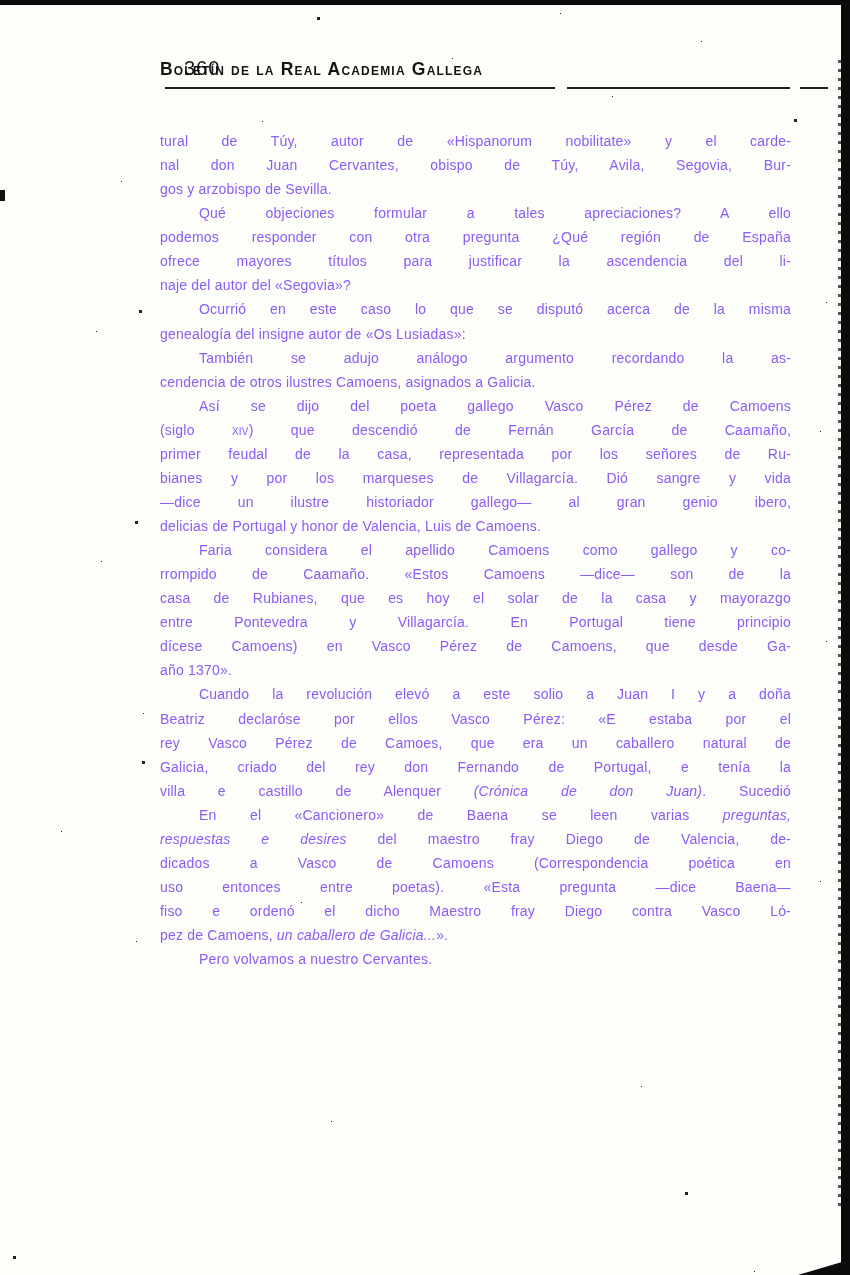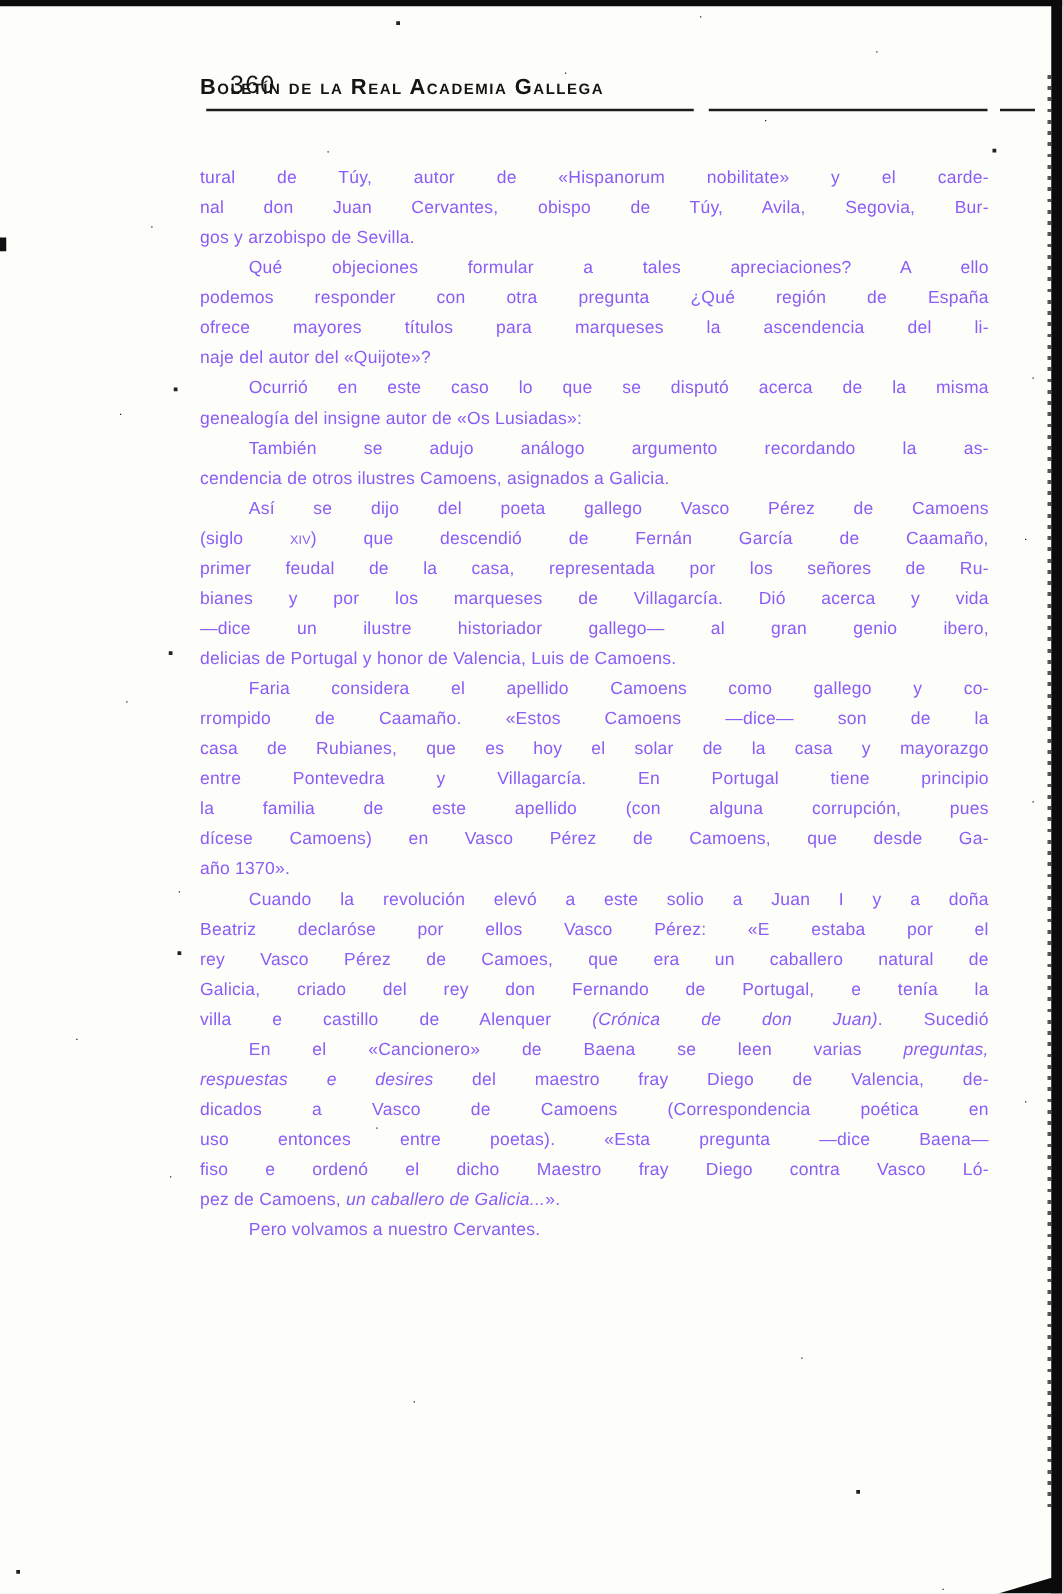--- a/index.html
+++ b/index.html
@@ -94,45 +94,44 @@
 
   <div class="page-body">
       <div class="para">
         <div class="line"><span class="">tural de Túy, autor de «Hispanorum nobilitate» y el carde-</span></div>
         <div class="line"><span class="">nal don Juan Cervantes, obispo de Túy, Avila, Segovia, Bur-</span></div>
         <div class="line para-last"><span class="">gos y arzobispo de Sevilla.</span></div>
       </div>
       <div class="para">
         <div class="line indent"><span class="">Qué objeciones formular a tales apreciaciones? A ello</span></div>
         <div class="line"><span class="">podemos responder con otra pregunta ¿Qué región de España</span></div>
-        <div class="line"><span class="">ofrece mayores títulos para marqueses la ascendencia del li-</span></div>
-        <div class="line para-last"><span class="">naje del autor del «Quijote»?</span></div>
+        <div class="line"><span class="">ofrece mayores títulos para justificar la ascendencia del li-</span></div>
+        <div class="line para-last"><span class="">naje del autor del «Segovia»?</span></div>
       </div>
       <div class="para">
         <div class="line indent"><span class="">Ocurrió en este caso lo que se disputó acerca de la misma</span></div>
         <div class="line para-last"><span class="">genealogía del insigne autor de «Os Lusiadas»:</span></div>
       </div>
       <div class="para">
         <div class="line indent"><span class="">También se adujo análogo argumento recordando la as-</span></div>
         <div class="line para-last"><span class="">cendencia de otros ilustres Camoens, asignados a Galicia.</span></div>
       </div>
       <div class="para">
         <div class="line indent"><span class="">Así se dijo del poeta gallego Vasco Pérez de Camoens</span></div>
         <div class="line"><span class="">(siglo </span><span class="run-caps">xiv</span><span class="">) que descendió de Fernán García de Caamaño,</span></div>
         <div class="line"><span class="">primer feudal de la casa, representada por los señores de Ru-</span></div>
-        <div class="line"><span class="">bianes y por los marqueses de Villagarcía. Dió acerca y vida</span></div>
+        <div class="line"><span class="">bianes y por los marqueses de Villagarcía. Dió sangre y vida</span></div>
         <div class="line"><span class="">—dice un ilustre historiador gallego— al gran genio ibero,</span></div>
         <div class="line para-last"><span class="">delicias de Portugal y honor de Valencia, Luis de Camoens.</span></div>
       </div>
       <div class="para">
         <div class="line indent"><span class="">Faria considera el apellido Camoens como gallego y co-</span></div>
         <div class="line"><span class="">rrompido de Caamaño. «Estos Camoens —dice— son de la</span></div>
         <div class="line"><span class="">casa de Rubianes, que es hoy el solar de la casa y mayorazgo</span></div>
         <div class="line"><span class="">entre Pontevedra y Villagarcía. En Portugal tiene principio</span></div>
-        <div class="line"><span class="">la familia de este apellido (con alguna corrupción, pues</span></div>
         <div class="line"><span class="">dícese Camoens) en Vasco Pérez de Camoens, que desde Ga-</span></div>
         <div class="line para-last"><span class="">año 1370».</span></div>
       </div>
       <div class="para">
         <div class="line indent"><span class="">Cuando la revolución elevó a este solio a Juan I y a doña</span></div>
         <div class="line"><span class="">Beatriz declaróse por ellos Vasco Pérez: «E estaba por el</span></div>
         <div class="line"><span class="">rey Vasco Pérez de Camoes, que era un caballero natural de</span></div>
         <div class="line"><span class="">Galicia, criado del rey don Fernando de Portugal, e tenía la</span></div>
         <div class="line"><span class="">villa e castillo de Alenquer </span><span class="run-i ">(Crónica de don Juan)</span><span class="">. Sucedió</span></div>
       </div>

